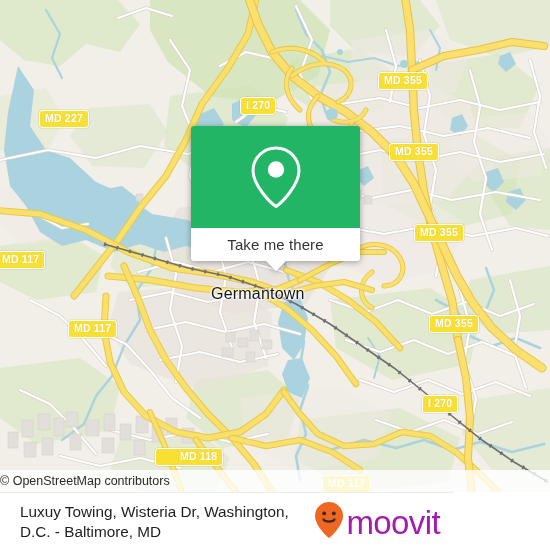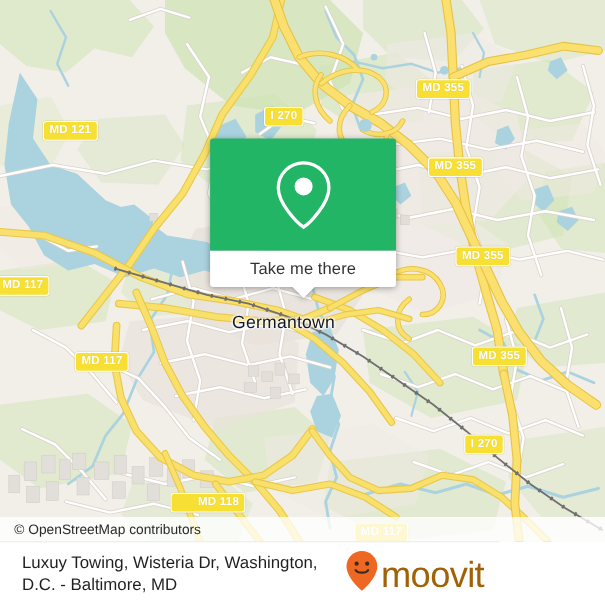--- a/index.html
+++ b/index.html
@@ -86,21 +86,20 @@
   #attribution {
     position: absolute;
     left: 0; bottom: 0;
     width: 550px; height: 22px;
     background: rgba(255,255,255,0.78);
     display: flex; align-items: center;
   }
   #attribution-text {
     color: #2a2a2a;
     font-size: 12.5px;
-    padding-left: 13px;
     white-space: nowrap;
   }
 
   
   #footer {
     position: absolute;
     left: 0; top: 492px;
     width: 454px; height: 58px;
     background: #ffffff;
     display: flex; align-items: center;
@@ -115,21 +114,21 @@
     line-height: 19.5px;
     max-width: 395px;
   }
   #brand {
     display: flex; align-items: center;
     padding-right: 14px;
     gap: 2px;
   }
   #brand-icon { display: block; }
   #brand-word {
-    color: #a16207;
+    color: #a21caf;
     font-size: 33px;
     line-height: 33px;
     letter-spacing: -0.6px;
     font-weight: normal;
     position: relative;
     top: 1px;
   }
 </style>
 </head>
 <body>
@@ -395,21 +394,21 @@
       <path class="majrd" stroke-width="4" d="M286,294 L314,286 L344,282 L372,290"></path>
 
       <path class="rail" d="M104,244 L146,256 L188,268 L226,276 L262,288 L296,304 L330,324 L362,346 L394,368 L424,392 L452,416 L482,440 L514,462 L548,482"></path>
       <path class="railtk" d="M104,244 L146,256 L188,268 L226,276 L262,288 L296,304 L330,324 L362,346 L394,368 L424,392 L452,416 L482,440 L514,462 L548,482"></path>
 
       <circle cx="404" cy="64" r="4" fill="#aad3df"></circle>
       <circle cx="340" cy="52" r="3" fill="#aad3df"></circle>
       <circle cx="262" cy="258" r="3" fill="#aad3df"></circle>
     </svg>
 
-    <div class="shield" style="left:39px;  top:62px;">MD 121</div>
+    <div class="shield" style="left:39px;  top:62px;">MD 227</div>
     <div class="shield" style="left:-4px;  top:203px;">MD 117</div>
     <div class="shield" style="left:240px; top:49px;">I 270</div>
     <div class="shield" style="left:378px; top:24px;">MD 355</div>
     <div class="shield" style="left:389px; top:95px;">MD 355</div>
     <div class="shield" style="left:414px; top:176px;">MD 355</div>
     <div class="shield" style="left:429px; top:267px;">MD 355</div>
     <div class="shield" style="left:68px;  top:272px;">MD 117</div>
     <div class="shield" style="left:422px; top:347px;">I 270</div>
     <div class="shield" style="left:155px; top:400px;padding-left:24px;">MD 118</div>
     <div class="shield" style="left:322px; top:427px;">MD 117</div>

